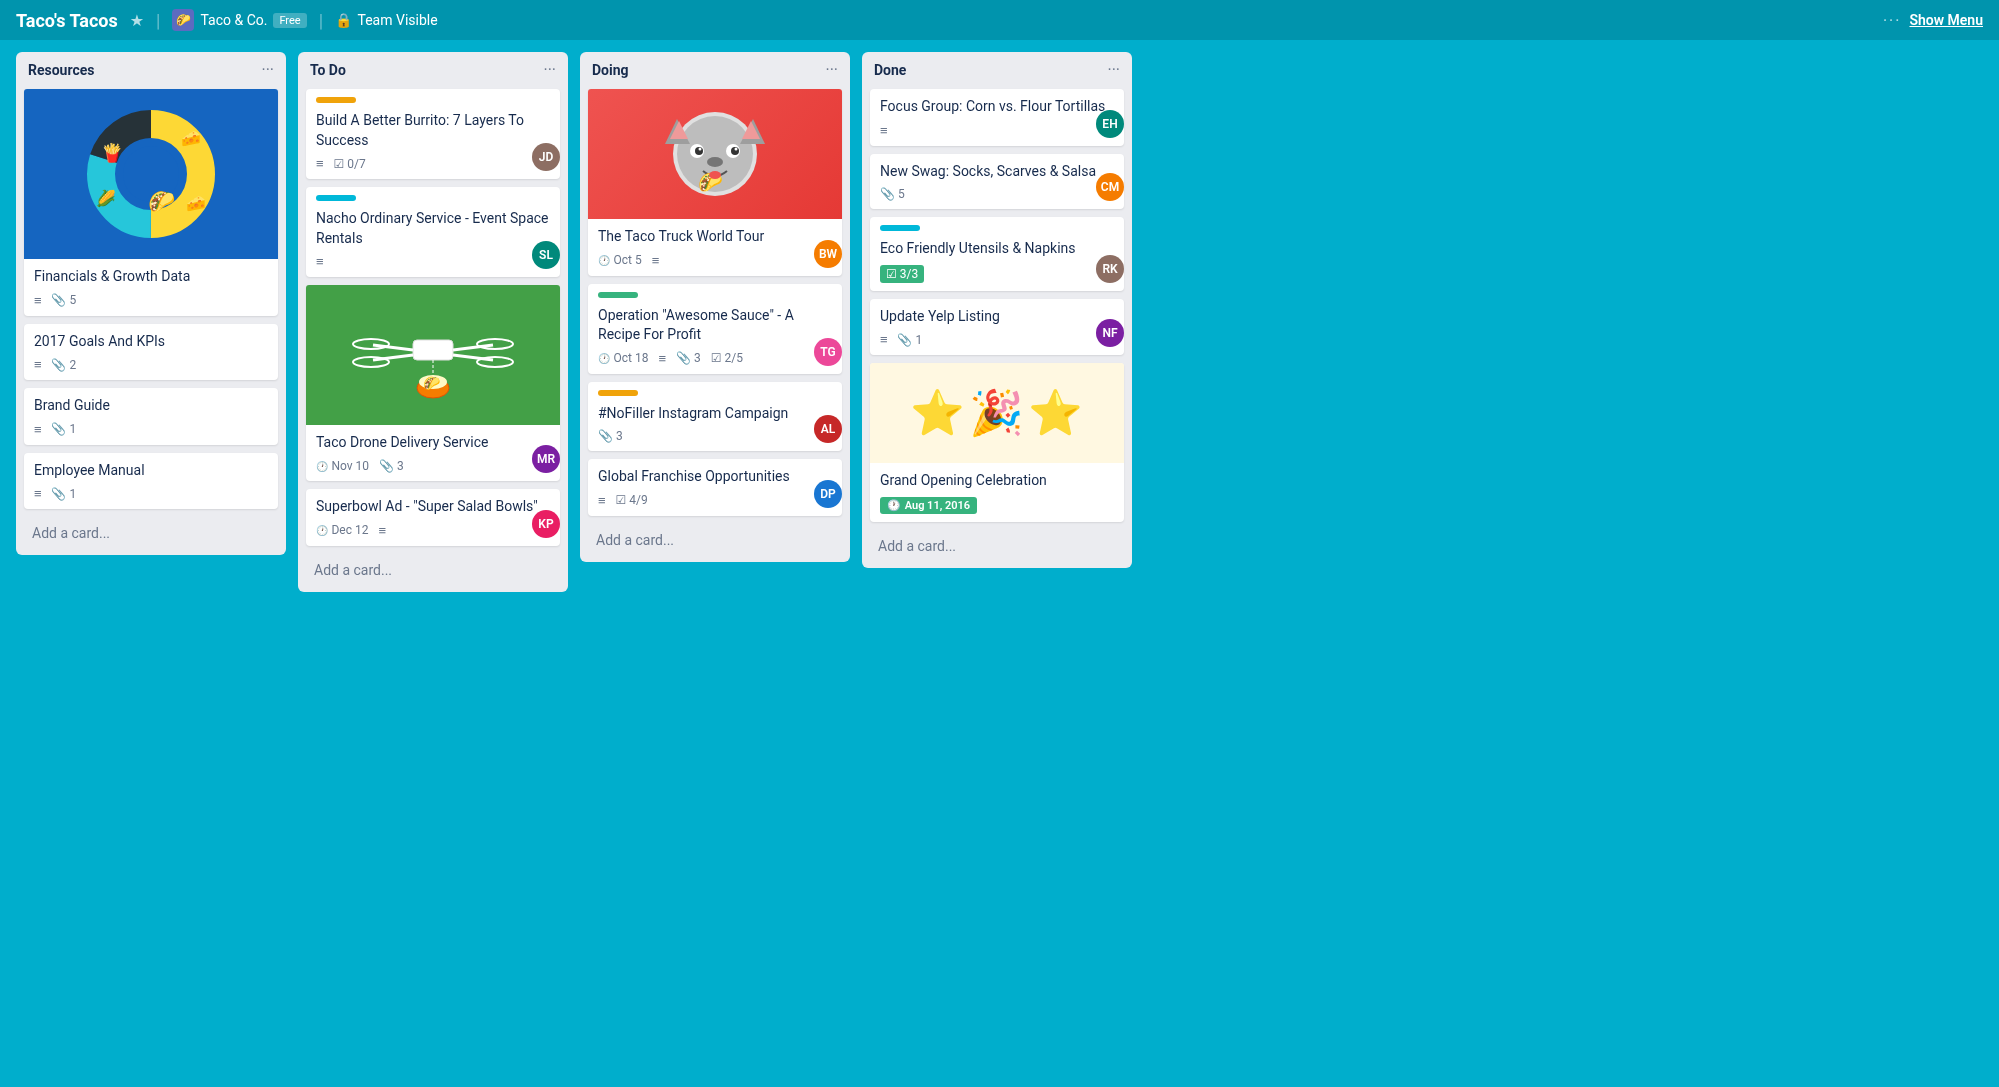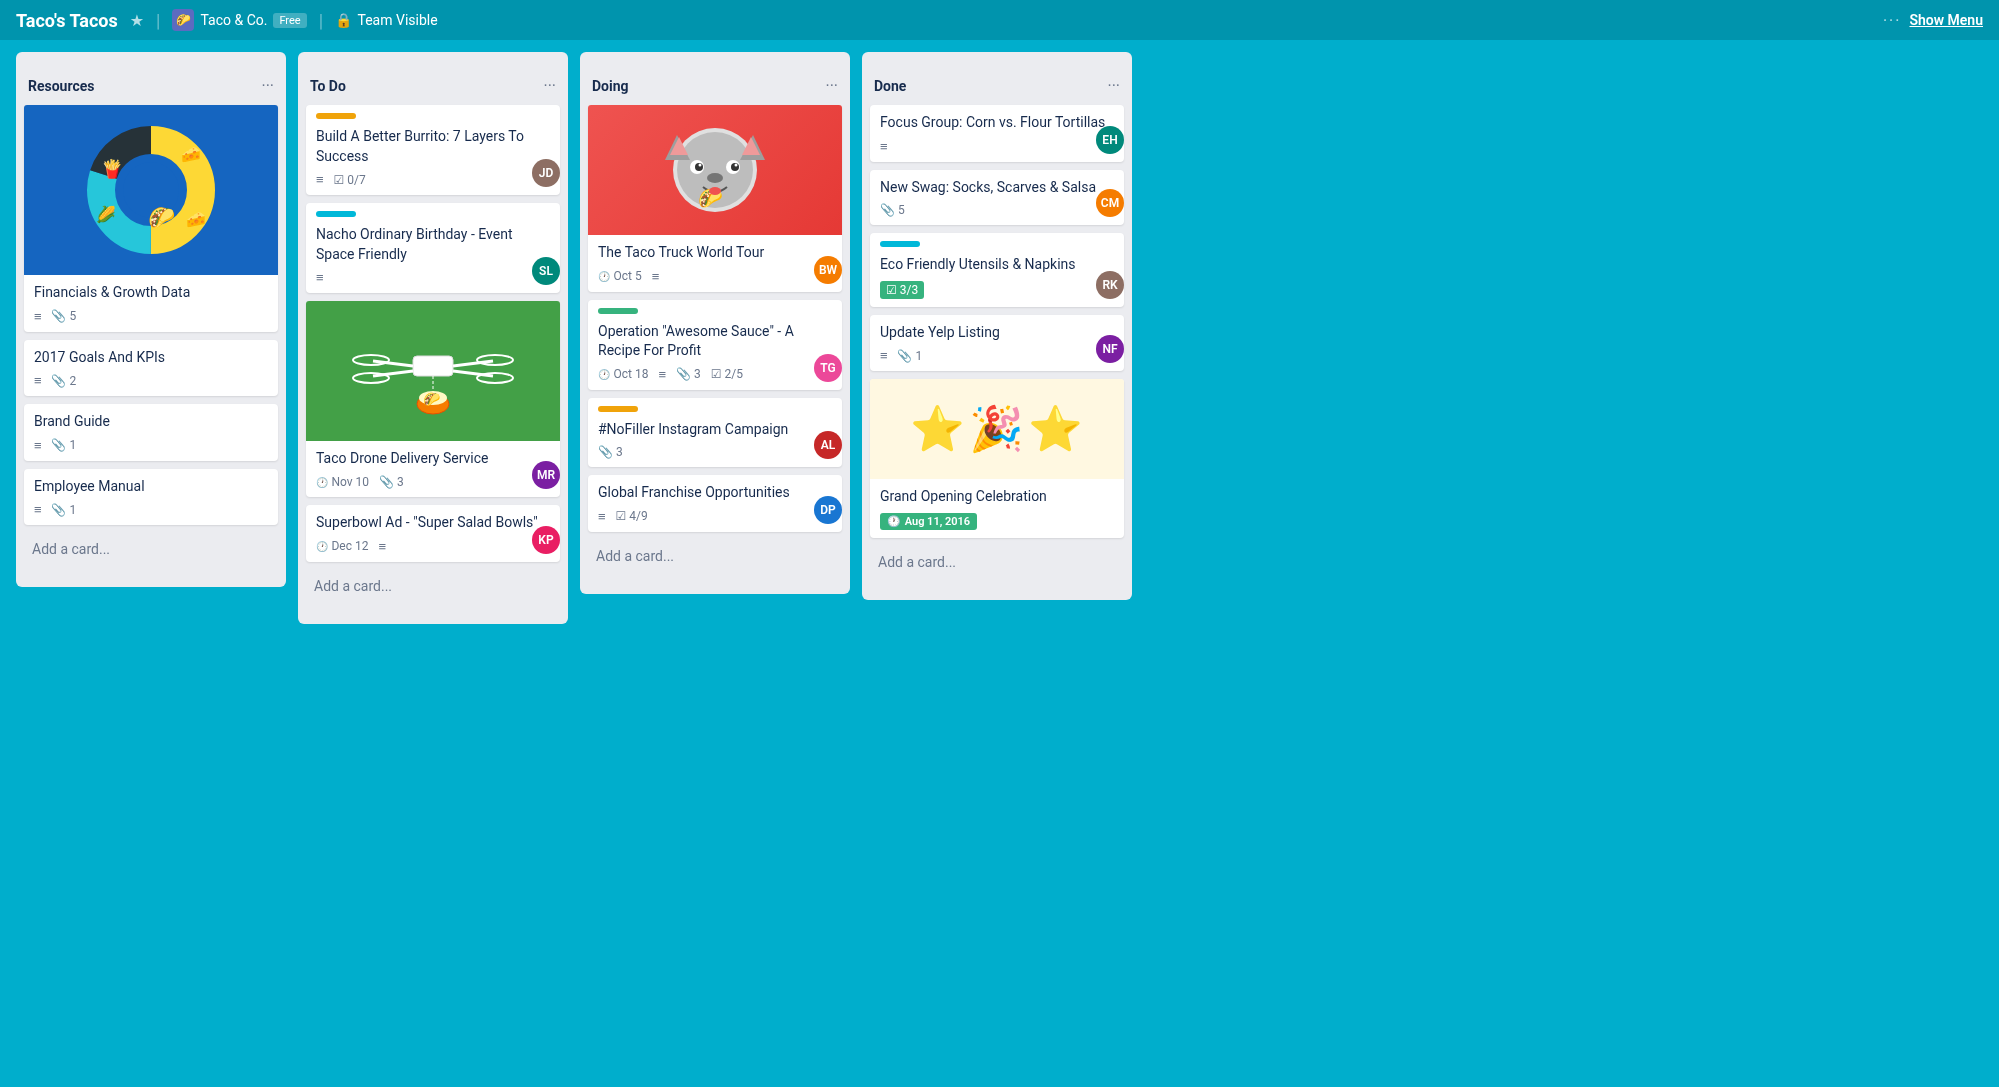--- a/index.html
+++ b/index.html
@@ -91,21 +91,21 @@
       align-items: flex-start;
       overflow-x: auto;
     }
 
     
     .column {
       background: #ebecf0;
       border-radius: 6px;
       width: 270px;
       min-width: 270px;
-      padding: 24px 8px;
+      padding: 8px 8px;
       display: flex;
       flex-direction: column;
       gap: 0;
     }
     .column-header {
       display: flex;
       align-items: center;
       justify-content: space-between;
       margin-bottom: 10px;
       padding: 0 4px;
@@ -366,21 +366,21 @@
         <div class="card-meta">
           <span class="card-meta-item">
             <span class="desc-icon"></span>
           </span>
           <span class="card-meta-item"><span>☑</span>0/7</span>
         </div>
         <div class="card-avatar av-brown">JD</div>
       </div>
       <div class="card">
         <div class="card-label label-cyan"></div>
-        <div class="card-title">Nacho Ordinary Birthday - Event Space Friendly</div>
+        <div class="card-title">Nacho Ordinary Service - Event Space Rentals</div>
         <div class="card-meta">
           <span class="card-meta-item">
             <span class="desc-icon"></span>
           </span>
         </div>
         <div class="card-avatar av-teal">SL</div>
       </div>
       <div class="card">
         <div class="card-image drone-img">
           <svg width="180" height="110" viewBox="0 0 180 110">

